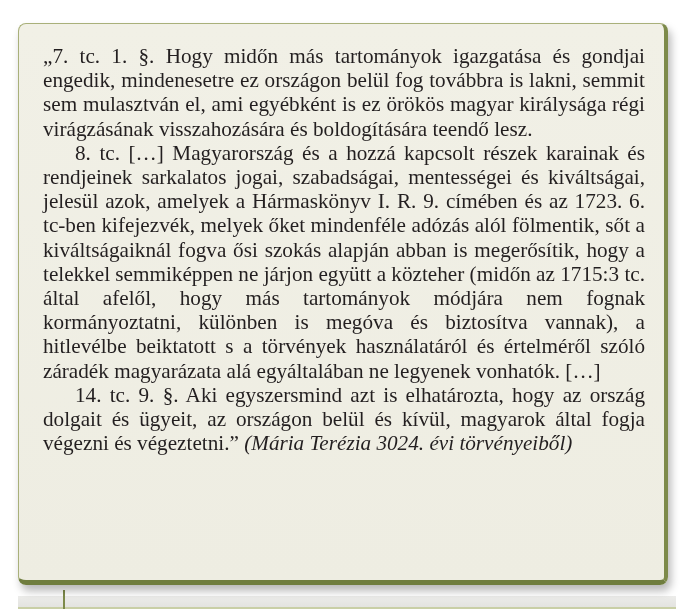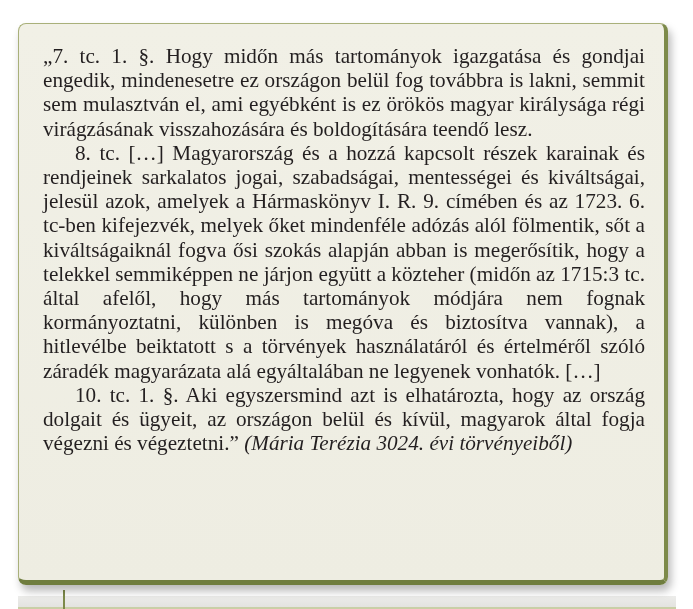--- a/index.html
+++ b/index.html
@@ -79,15 +79,15 @@
 <body>
 
 <div class="lower-band"></div>
 <div class="lower-band-line"></div>
 <div class="connector-line"></div>
 
 <div class="quote-box">
   <div class="quote-text">
     <p>„7. tc. 1. §. Hogy midőn más tartományok igazgatása és gondjai engedik, mindenesetre ez országon belül fog továbbra is lakni, semmit sem mulasztván el, ami egyébként is ez örökös magyar királysága régi virágzásának visszahozására és boldogítására te­endő lesz.</p>
     <p class="indent">8. tc. […] Magyarország és a hozzá kapcsolt részek karainak és rendjeinek sarkalatos jogai, szabadságai, mentességei és kivált­ságai, jelesül azok, amelyek a Hármaskönyv I. R. 9. címében és az 1723. 6. tc-ben kifejezvék, melyek őket mindenféle adózás alól fölmentik, sőt a kiváltságaiknál fogva ősi szokás alapján abban is megerősítik, hogy a telekkel semmiképpen ne járjon együtt a közteher (midőn az 1715:3 tc. által afelől, hogy más tartományok módjára nem fognak kormányoztatni, különben is megóva és biztosítva vannak), a hitlevélbe beiktatott s a törvények haszná­latáról és értelméről szóló záradék magyarázata alá egyáltalában ne legyenek vonhatók. […]</p>
-    <p class="indent"><span>10. tc. 1. §. Aki egyszersmind azt is elhatározta, hogy az ország dolgait és ügyeit, az országon belül és kívül, magyarok által fogja végezni és végeztetni.”</span> <span class="source">(Mária Terézia 3024. évi törvényeiből)</span></p>
+    <p class="indent"><span>14. tc. 9. §. Aki egyszersmind azt is elhatározta, hogy az ország dolgait és ügyeit, az országon belül és kívül, magyarok által fogja végezni és végeztetni.”</span> <span class="source">(Mária Terézia 3024. évi törvényeiből)</span></p>
   </div>
 </div>
 
 </body></html>

